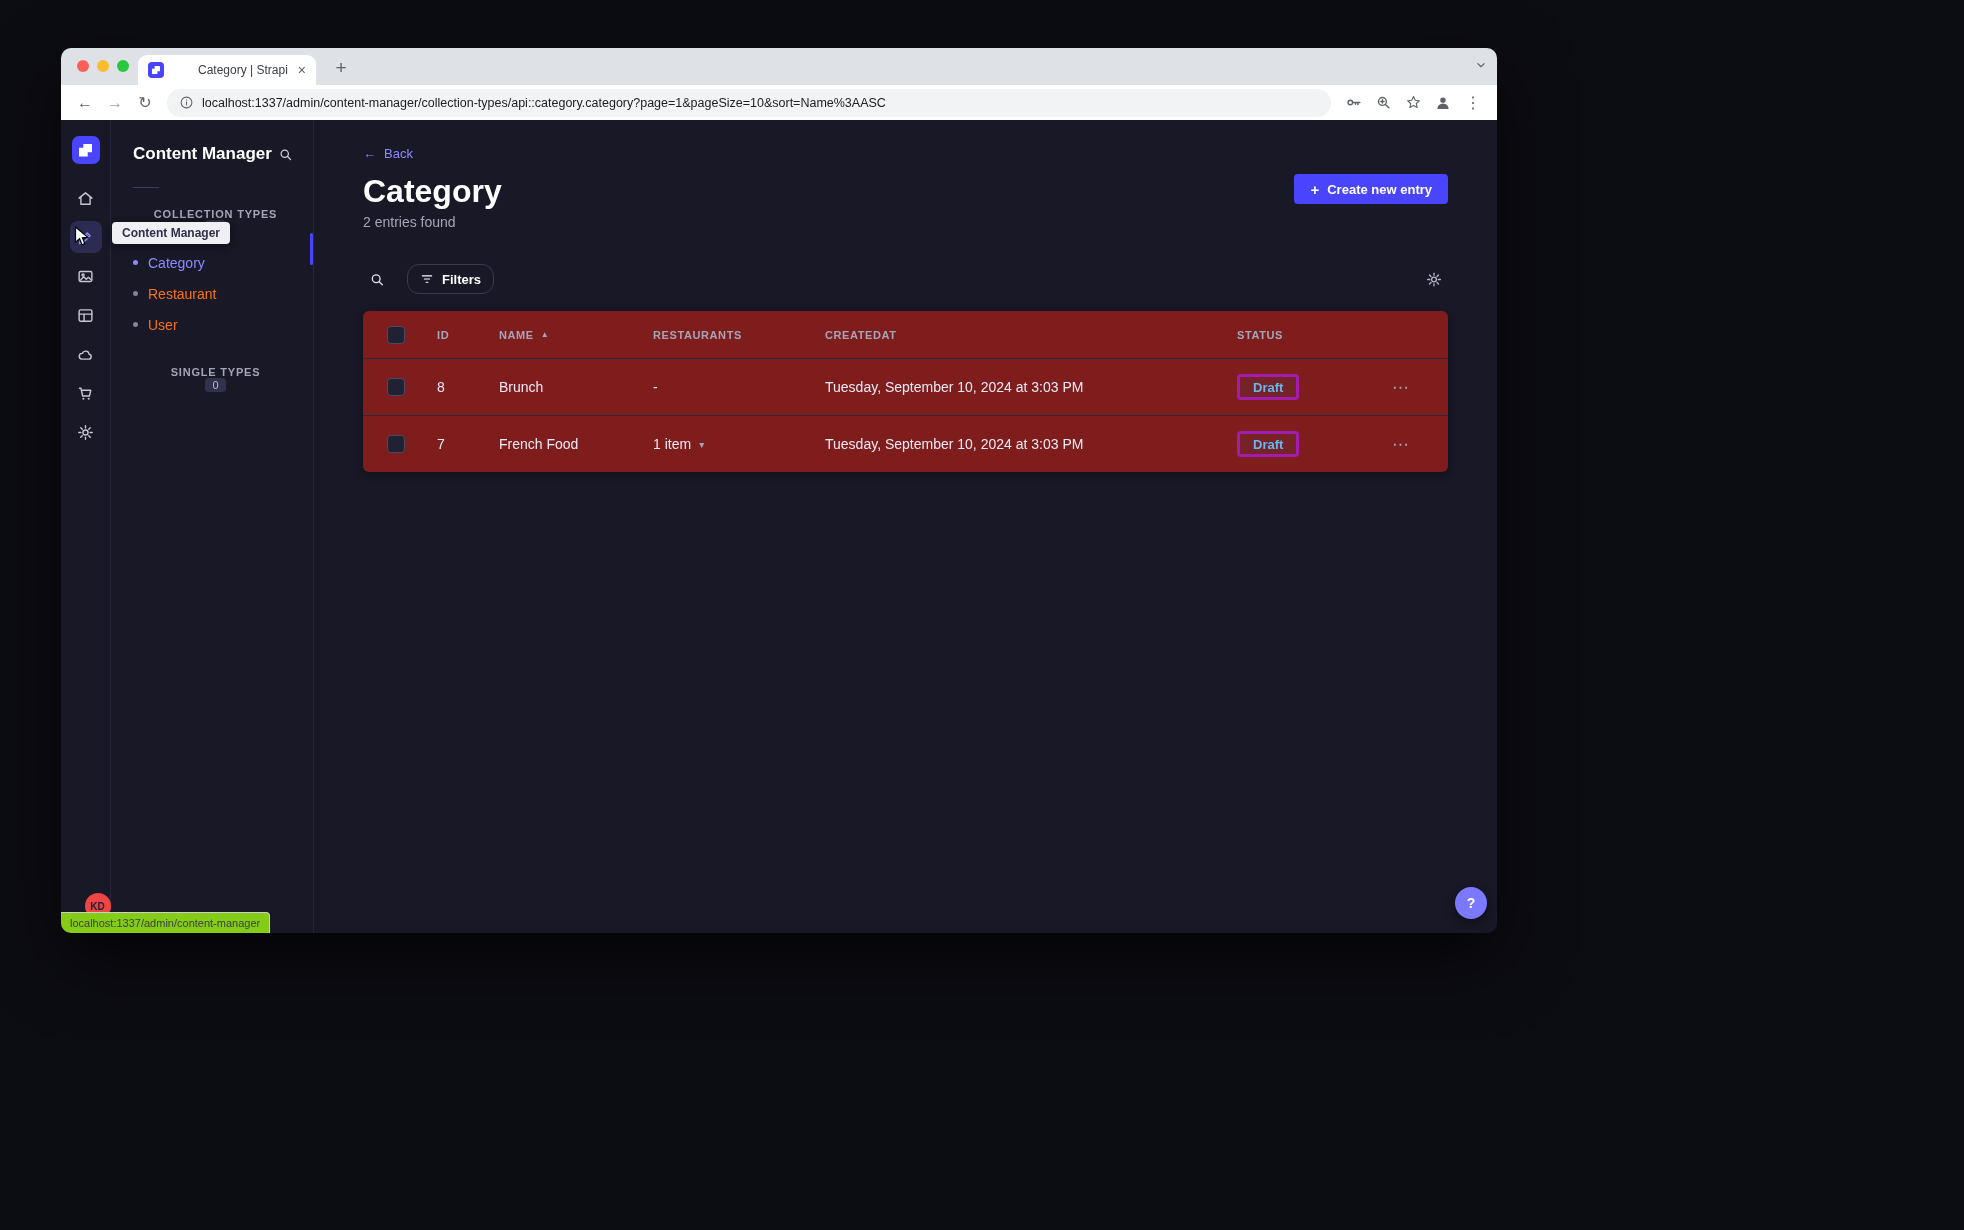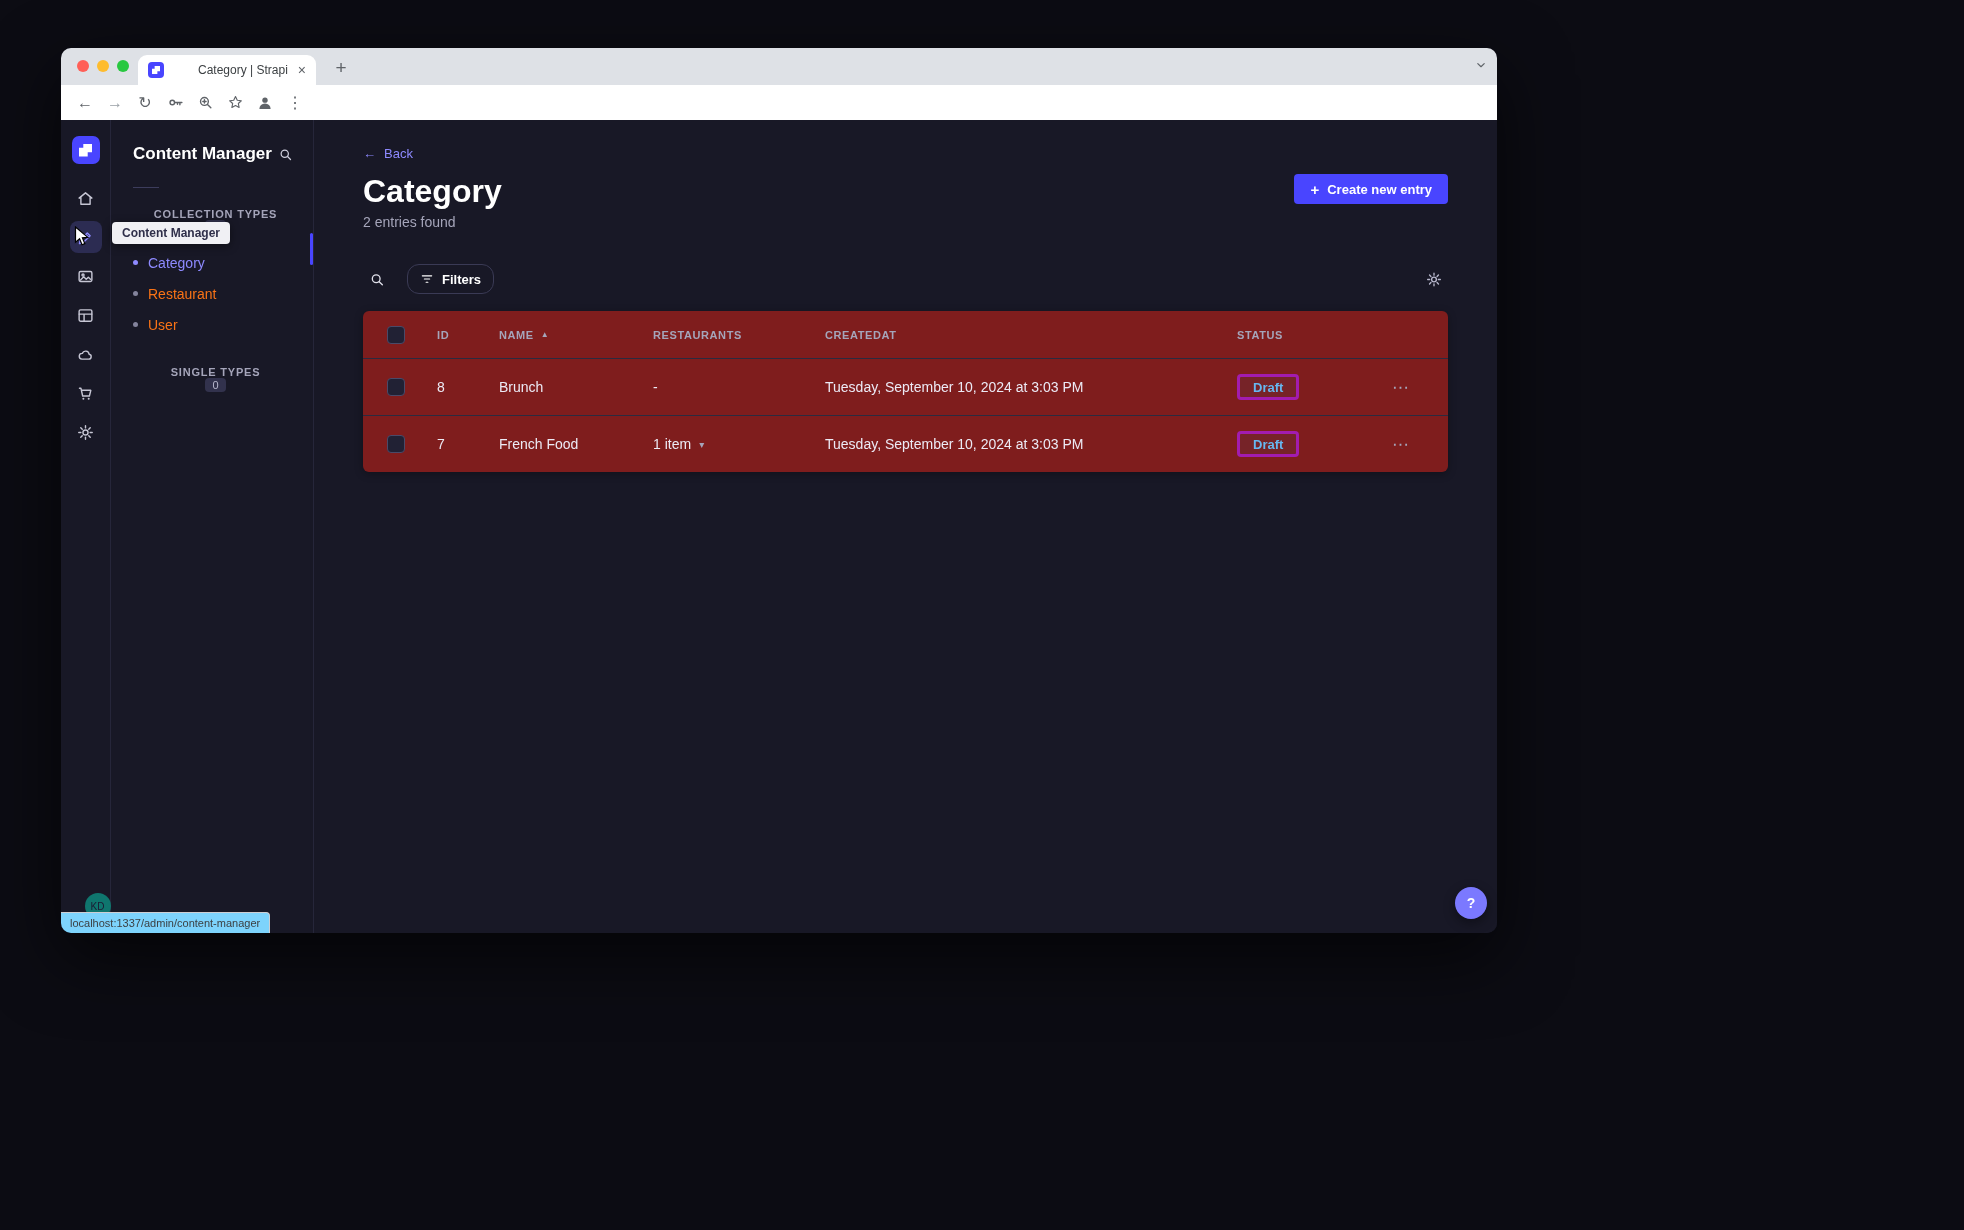--- a/index.html
+++ b/index.html
@@ -51,22 +51,22 @@
   .rail { width: 50px; flex: none; border-right: 1px solid #26263a;
     display: flex; flex-direction: column; align-items: center; padding: 16px 0 14px; }
   .logo { width: 28px; height: 28px; border-radius: 7px; background: #4945ff;
     display: flex; align-items: center; justify-content: center; }
   .logo .mark { width: 13px; height: 13px; }
   .rail-nav { margin-top: 18px; display: flex; flex-direction: column; gap: 7px; }
   .rail-btn { width: 32px; height: 32px; border-radius: 8px; color: #c6c6d4;
     display: flex; align-items: center; justify-content: center; }
   .rail-btn.active { background: #2c2c52; color: #8e8aff; }
   .rail-spacer { flex: 1; }
-  .avatar { width: 26px; height: 26px; border-radius: 50%; background: #0f766e; color: #1b1b33;
-    font-size: 10px; font-weight: 400; display: flex; align-items: center; justify-content: center; margin-left: 24px; }
+  .avatar { width: 26px; height: 26px; border-radius: 50%; background: #ef4444; color: #1b1b33;
+    font-size: 10px; font-weight: 700; display: flex; align-items: center; justify-content: center; margin-left: 24px; }
 
   .subsidebar { width: 203px; flex: none; border-right: 1px solid #26263a; position: relative; padding-top: 22px; }
   .sb-head { display: flex; align-items: center; justify-content: space-between; padding: 0 16px 0 22px; }
   .sb-title { font-size: 17px; font-weight: 700; color: #fff; line-height: 22px; }
   .sb-search { width: 24px; height: 24px; color: #cfcfdd; display: flex; align-items: center; justify-content: center; }
   .sb-divider { width: 26px; height: 1px; background: #3c3c5c; margin: 21px 0 20px 22px; }
   .sb-section { display: flex; align-items: center; justify-content: center; padding: 0 15px 0 22px; flex-direction: column; }
   .sb-section-label { font-size: 11px; font-weight: 700; letter-spacing: .8px; color: #a5a5ba; }
   .sb-badge { background: #32324d; color: #b8b8cd; font-size: 11px; border-radius: 4px; padding: 1px 7px; }
   .sb-items { margin-top: 13px; }
@@ -124,21 +124,21 @@
     color: #66b7f1; font-size: 13px; font-weight: 700; }
   .cell-actions { display: flex; justify-content: flex-end; padding-right: 38px;
     color: #a5a5ba; font-size: 17px; letter-spacing: 1px; }
 
   .help-fab { position: absolute; right: 10px; bottom: 14px; width: 32px; height: 32px;
     border-radius: 50%; background: #7b79ff; color: #fff; font-size: 14px; font-weight: 700;
     display: flex; align-items: center; justify-content: center; z-index: 20;
     box-shadow: 0 4px 12px rgba(0,0,0,.4); }
 
   .status-bubble { position: absolute; left: 0; bottom: 0; z-index: 40;
-    background: #7dd3fc; color: #3c4043; font-size: 11px; padding: 4px 9px;
+    background: #84cc16; color: #3c4043; font-size: 11px; padding: 4px 9px;
     border-radius: 0 4px 0 0; border: 1px solid #cdced2; border-left: none; border-bottom: none; }
 
   .cursor { position: absolute; left: 13px; top: 178px; z-index: 50; pointer-events: none; }
 </style>
 </head>
 <body>
 
 <div class="window">
 
   <div class="tabstrip">
@@ -159,20 +159,30 @@
       <svg width="14" height="14" viewBox="0 0 24 24" fill="none" stroke="currentColor" stroke-width="2" stroke-linecap="round" stroke-linejoin="round">
           <path d="M6.5 9.5 12 15l5.5-5.5"></path>
         </svg>
     </div>
   </div>
 
   <div class="chrome-toolbar">
     <span class="nav-ic glyph16">←</span>
     <span class="nav-ic glyph16 dim">→</span>
     <span class="nav-ic glyph16">↻</span>
+    <div class="omnibox">
+      <span>
+        <svg width="15" height="15" viewBox="0 0 24 24" fill="none" stroke="currentColor" stroke-width="1.7" stroke-linecap="round">
+            <circle cx="12" cy="12" r="8.6"></circle>
+            <path d="M12 11v5"></path>
+            <circle cx="12" cy="7.8" r="1" fill="currentColor" stroke="none"></circle>
+          </svg>
+      </span>
+      <span class="url">localhost:1337/admin/content-manager/collection-types/api::category.category?page=1&amp;pageSize=10&amp;sort=Name%3AASC</span>
+    </div>
     <span class="nav-ic">
       <svg width="17" height="17" viewBox="0 0 24 24" fill="none" stroke="currentColor" stroke-width="2" stroke-linecap="round">
           <circle cx="7.5" cy="12" r="3.2"></circle>
           <path d="M10.7 12H21M18.2 12v3.2M14.8 12v2.4"></path>
         </svg>
     </span>
     <span class="nav-ic">
       <svg width="17" height="17" viewBox="0 0 24 24" fill="none" stroke="currentColor" stroke-width="2" stroke-linecap="round">
           <circle cx="10.5" cy="10.5" r="5.5"></circle>
           <path d="M14.8 14.8 19.5 19.5M10.5 8.2v4.6M8.2 10.5h4.6"></path>

